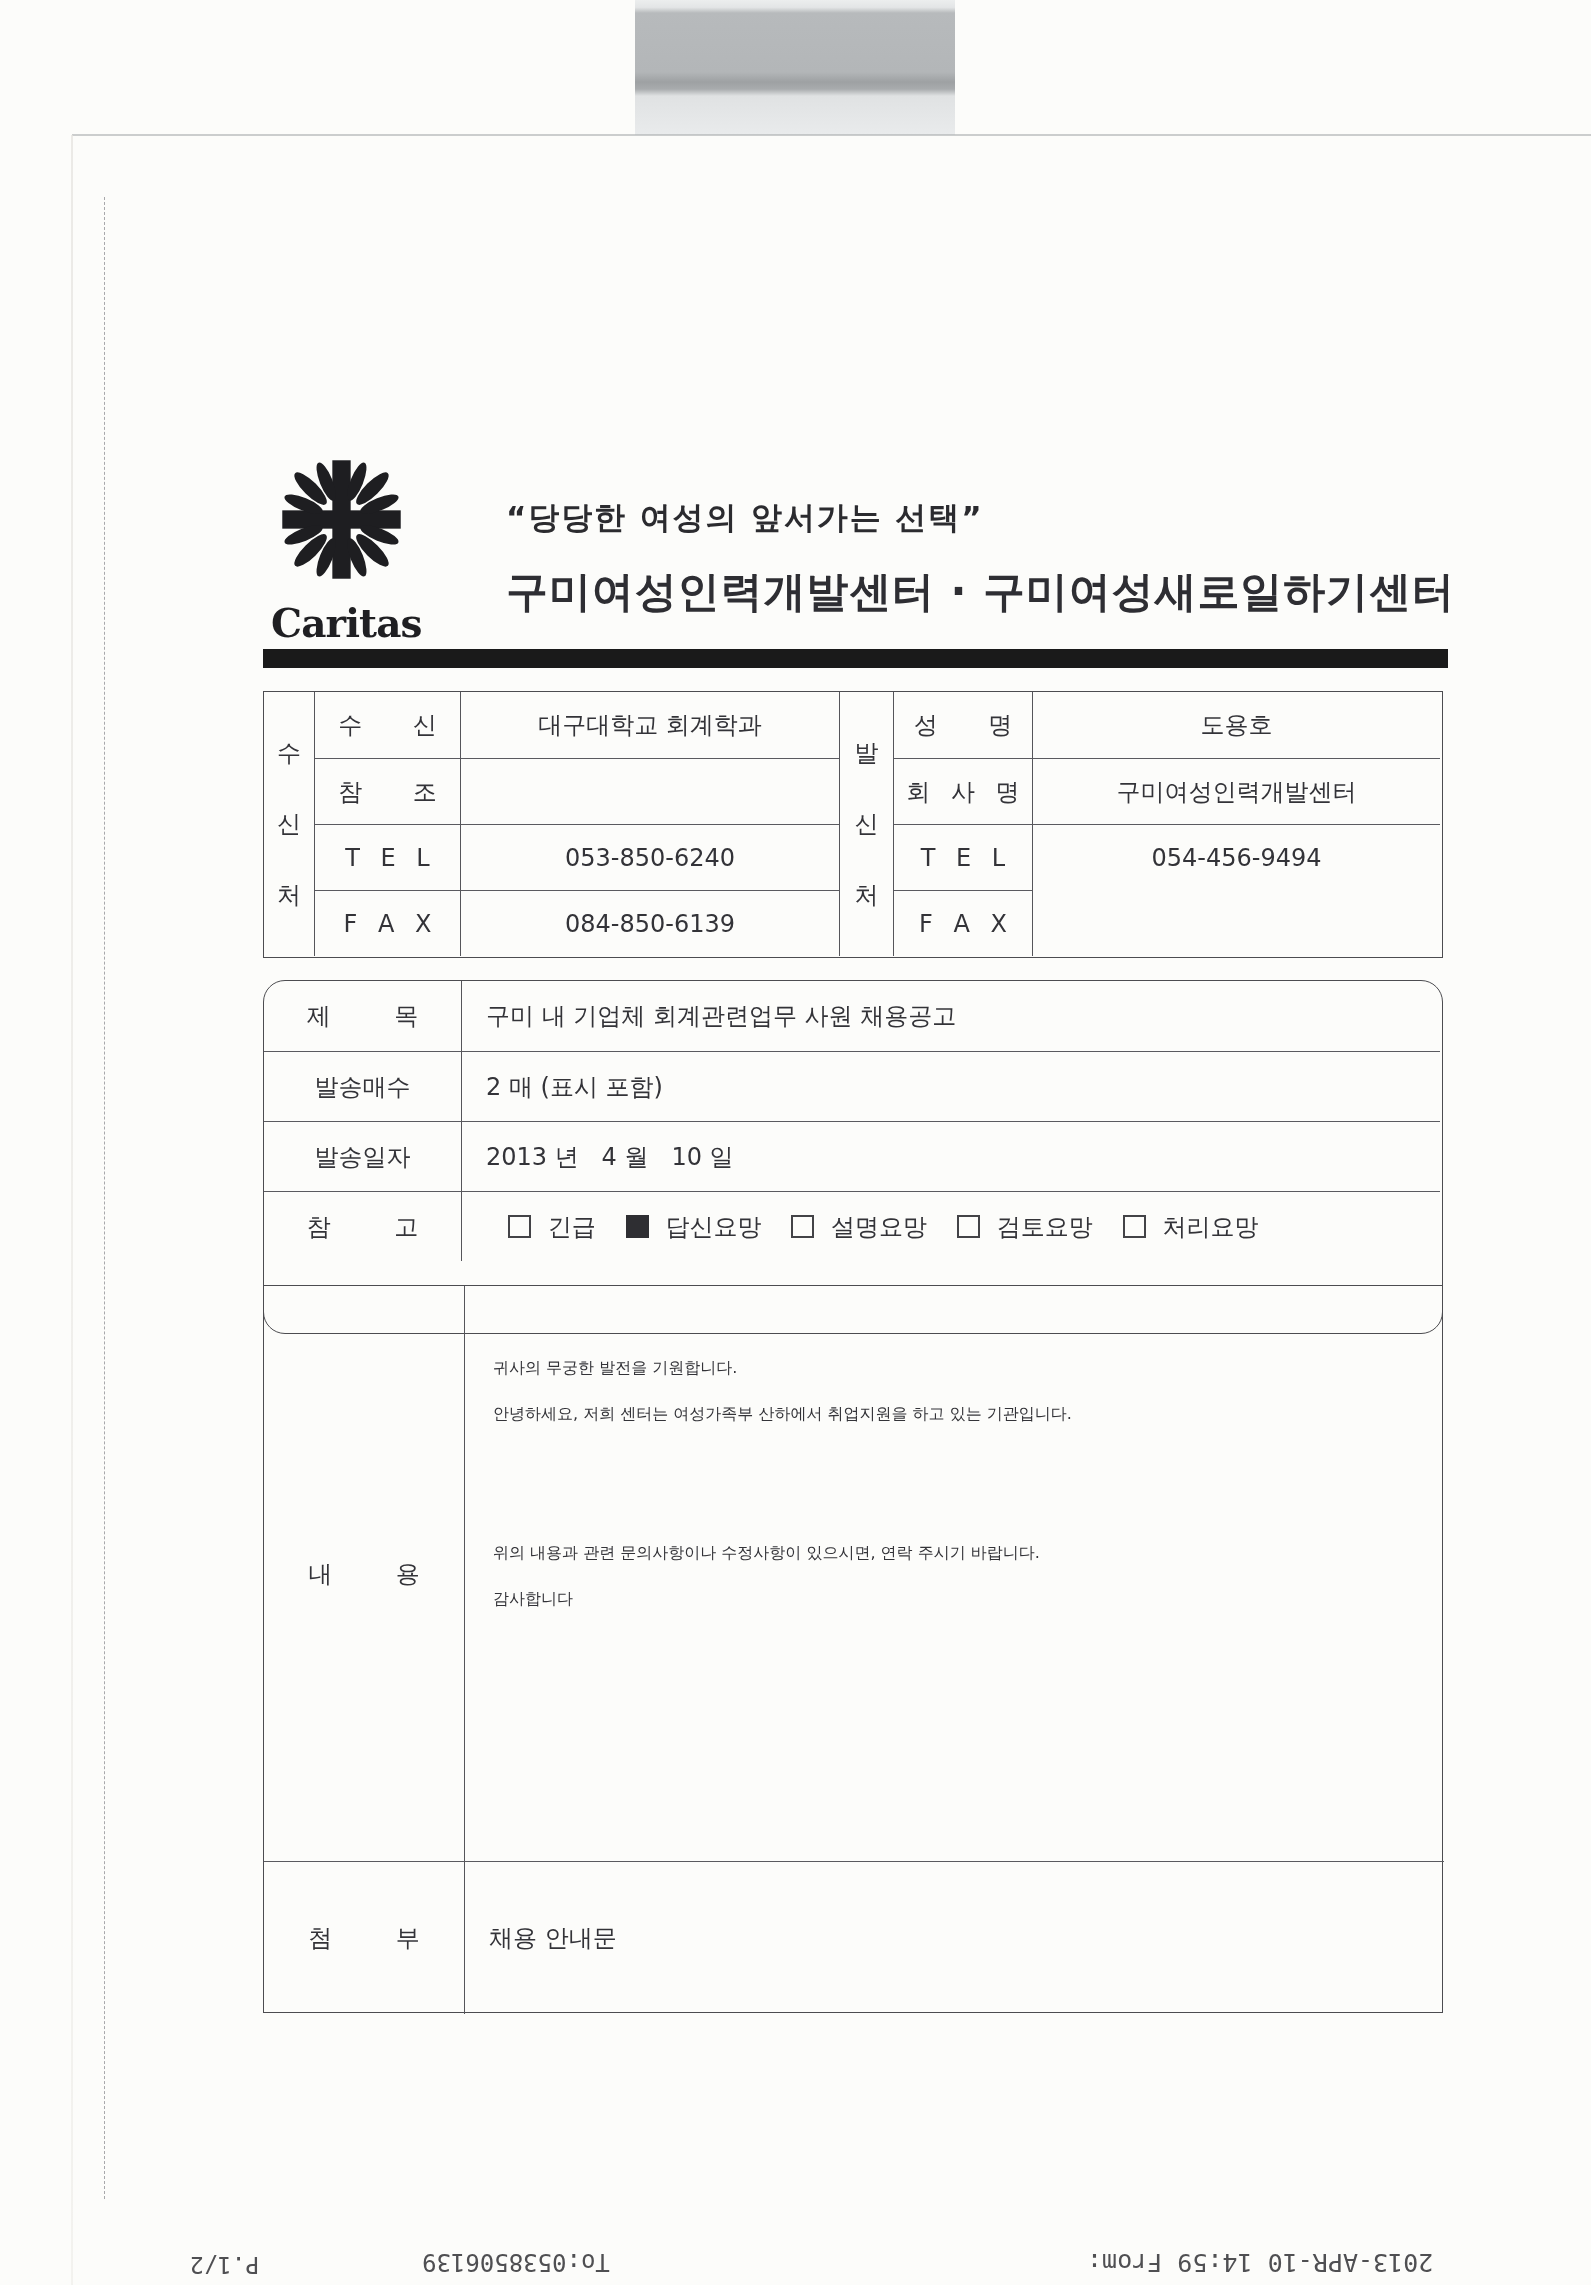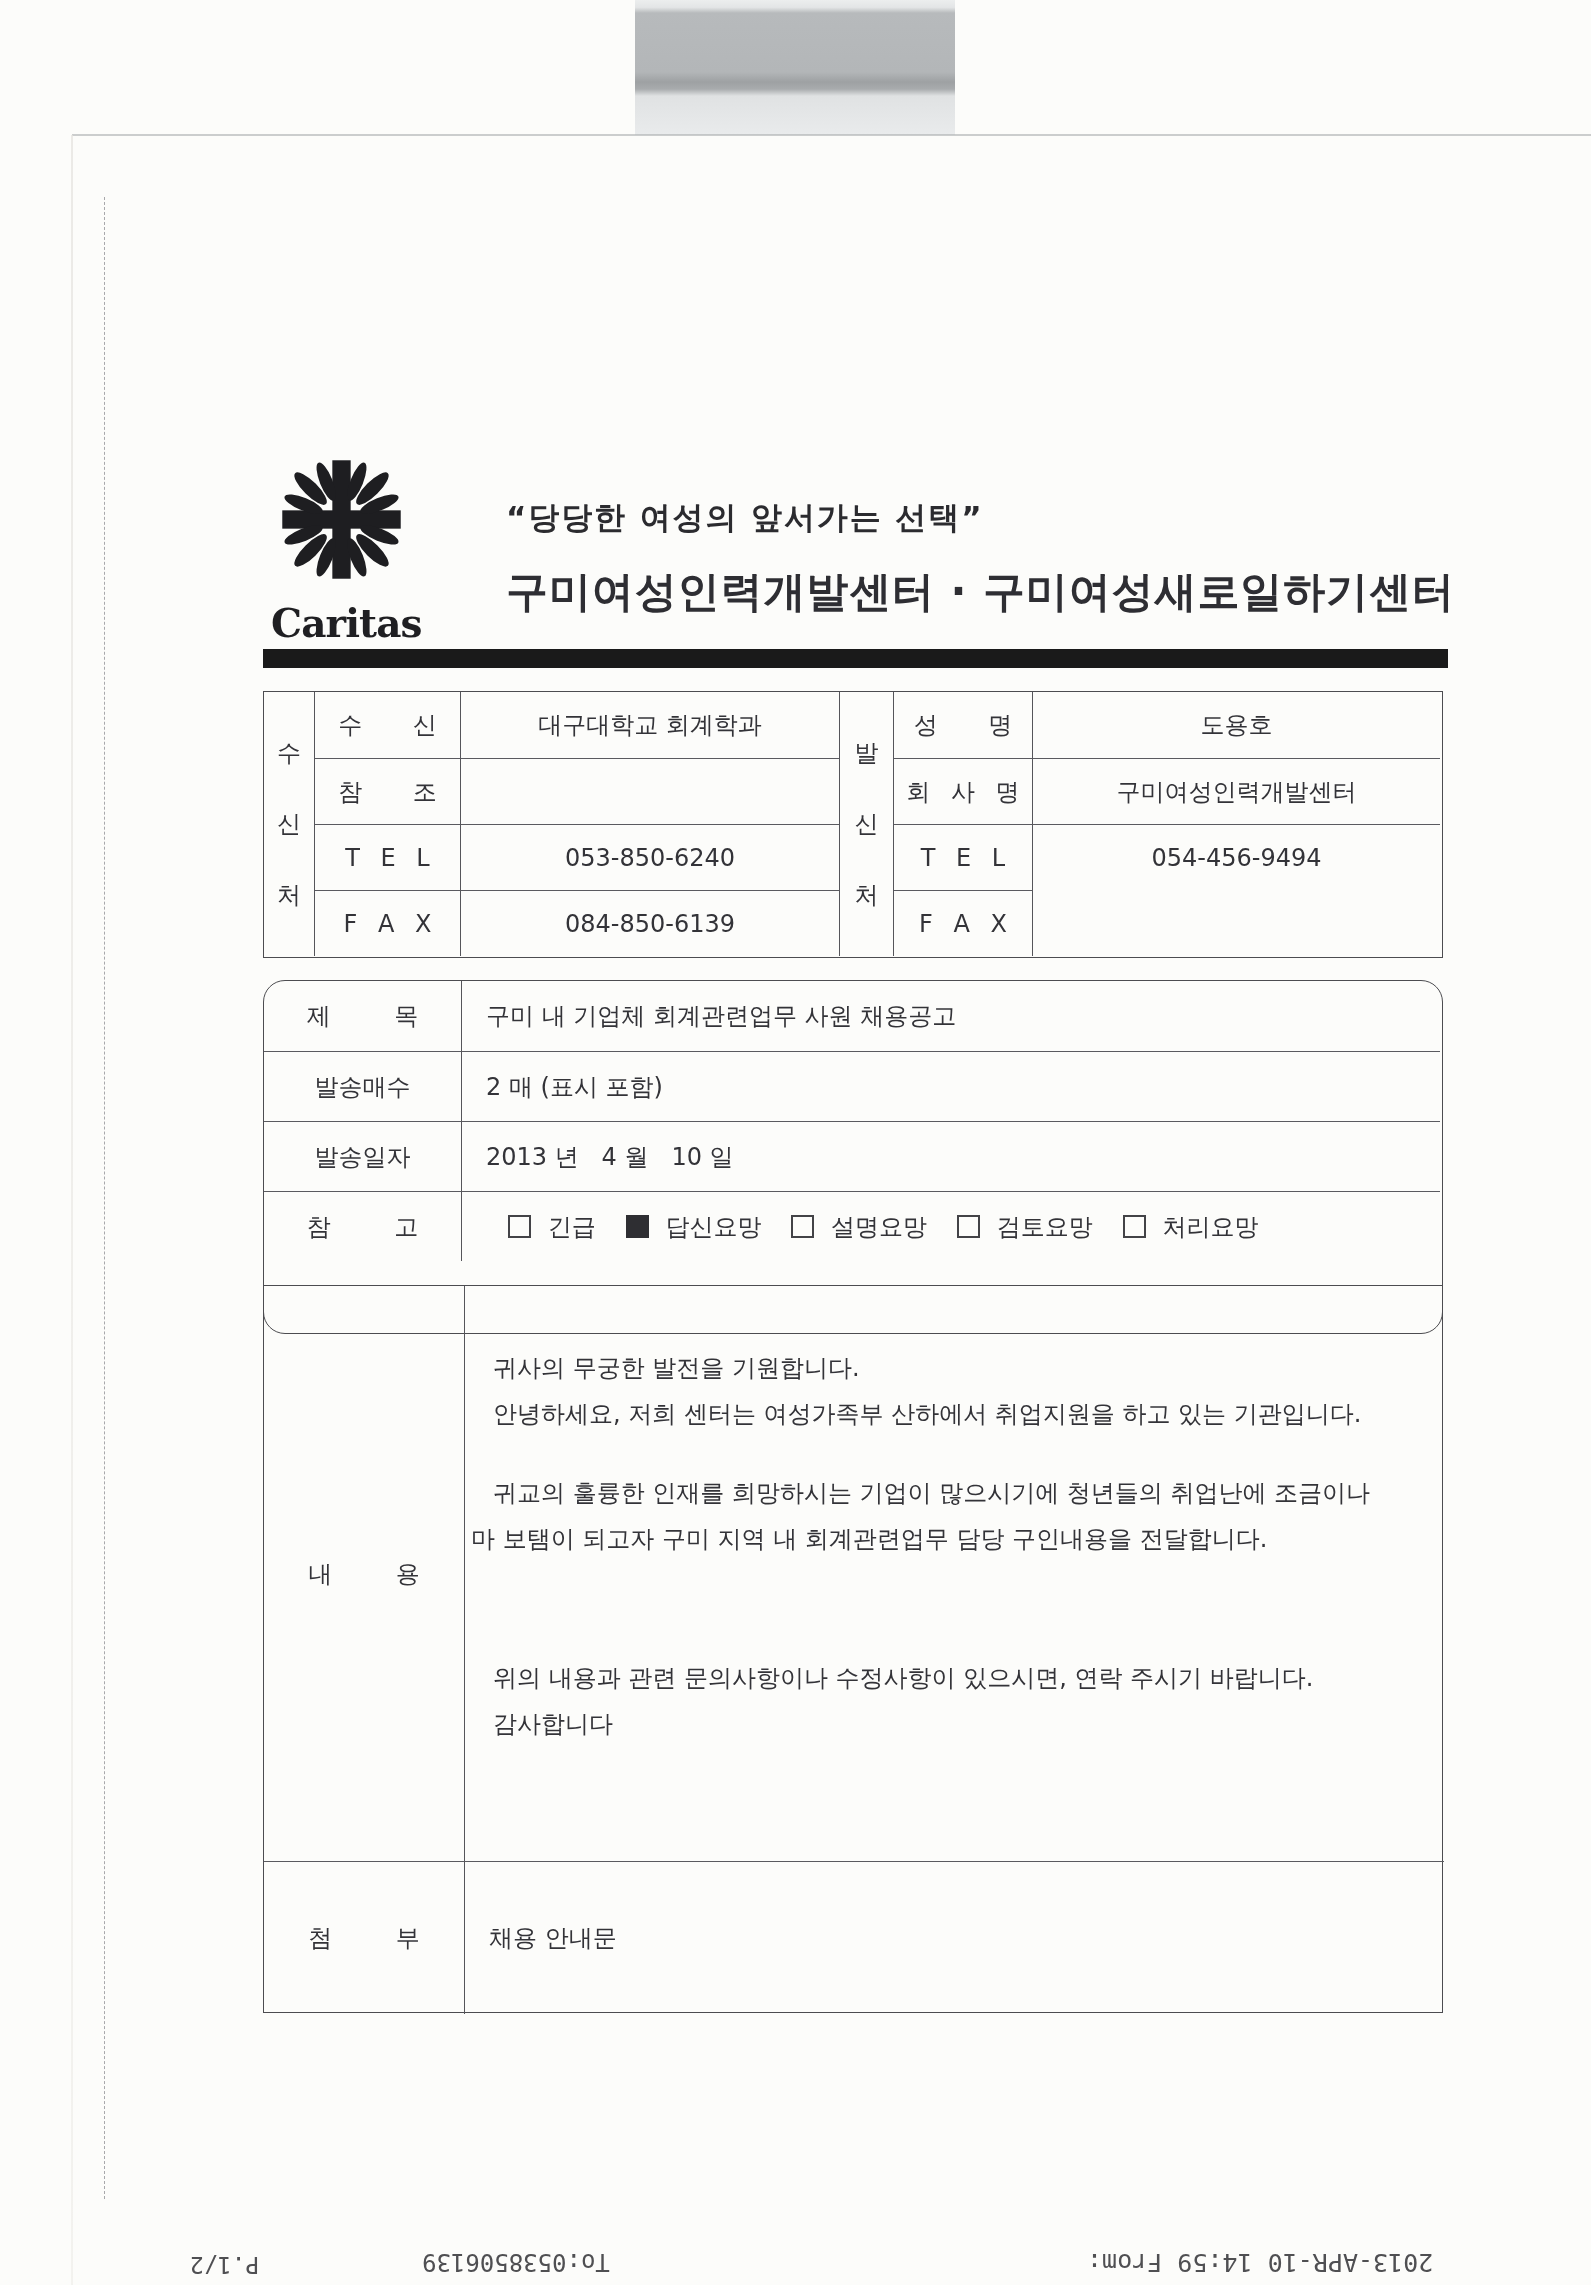--- a/index.html
+++ b/index.html
@@ -77,21 +77,21 @@
   
   .body-grid{
     left:263px;top:1285px;width:1180px;height:728px;
     display:grid;
     grid-template-columns:201px 979px;
     grid-template-rows:575px 153px;
   }
   .content-cell{flex-direction:column;align-items:flex-start;justify-content:flex-start;
     padding:59px 18.6px 0 28px;}
   .para{margin:0 0 0 0;}
-  .para .line{font-size:24px;line-height:46px;white-space:pre;color:#333338;}
+  .para .line{font-size:16px;line-height:46px;white-space:pre;color:#333338;}
   .para.p2{margin-top:33px;}
   .para.p3{margin-top:93px;}
   .line.outdent{margin-left:-22px;}
   
   .fax-stamp{position:absolute;transform:rotate(180deg);
     font-family:"DejaVu Sans Mono","Liberation Mono",monospace;
     color:#4f4f52;white-space:pre;}
   .stamp-page{left:190px;top:2252px;font-size:23px;}
   .stamp-to{left:422px;top:2248px;font-size:24px;}
   .stamp-from{left:1087px;top:2248px;font-size:25px;}
@@ -225,24 +225,20 @@
     </div>
   </div>
 
   <div class="tbl body-grid">
     <div class="cell lbl xwide b-r" style="grid-column:1;grid-row:1;">내 용</div>
     <div class="cell content-cell" style="grid-column:2;grid-row:1;">
       <div class="para p1">
         <div class="line">귀사의 무궁한 발전을 기원합니다.</div>
         <div class="line">안녕하세요, 저희 센터는 여성가족부 산하에서 취업지원을 하고 있는 기관입니다.</div>
       </div>
-      <div class="para p2">
-        <div class="line">귀교의 훌륭한 인재를 희망하시는 기업이 많으시기에 청년들의 취업난에 조금이나</div>
-        <div class="line outdent">마 보탬이 되고자 구미 지역 내 회계관련업무 담당 구인내용을 전달합니다.</div>
-      </div>
       <div class="para p3">
         <div class="line">위의 내용과 관련 문의사항이나 수정사항이 있으시면, 연락 주시기 바랍니다.</div>
         <div class="line">감사합니다</div>
       </div>
     </div>
 
     <div class="cell lbl xwide b-r b-t" style="grid-column:1;grid-row:2;">첨 부</div>
     <div class="cell val left b-t" style="grid-column:2;grid-row:2;">채용 안내문</div>
   </div>
 

